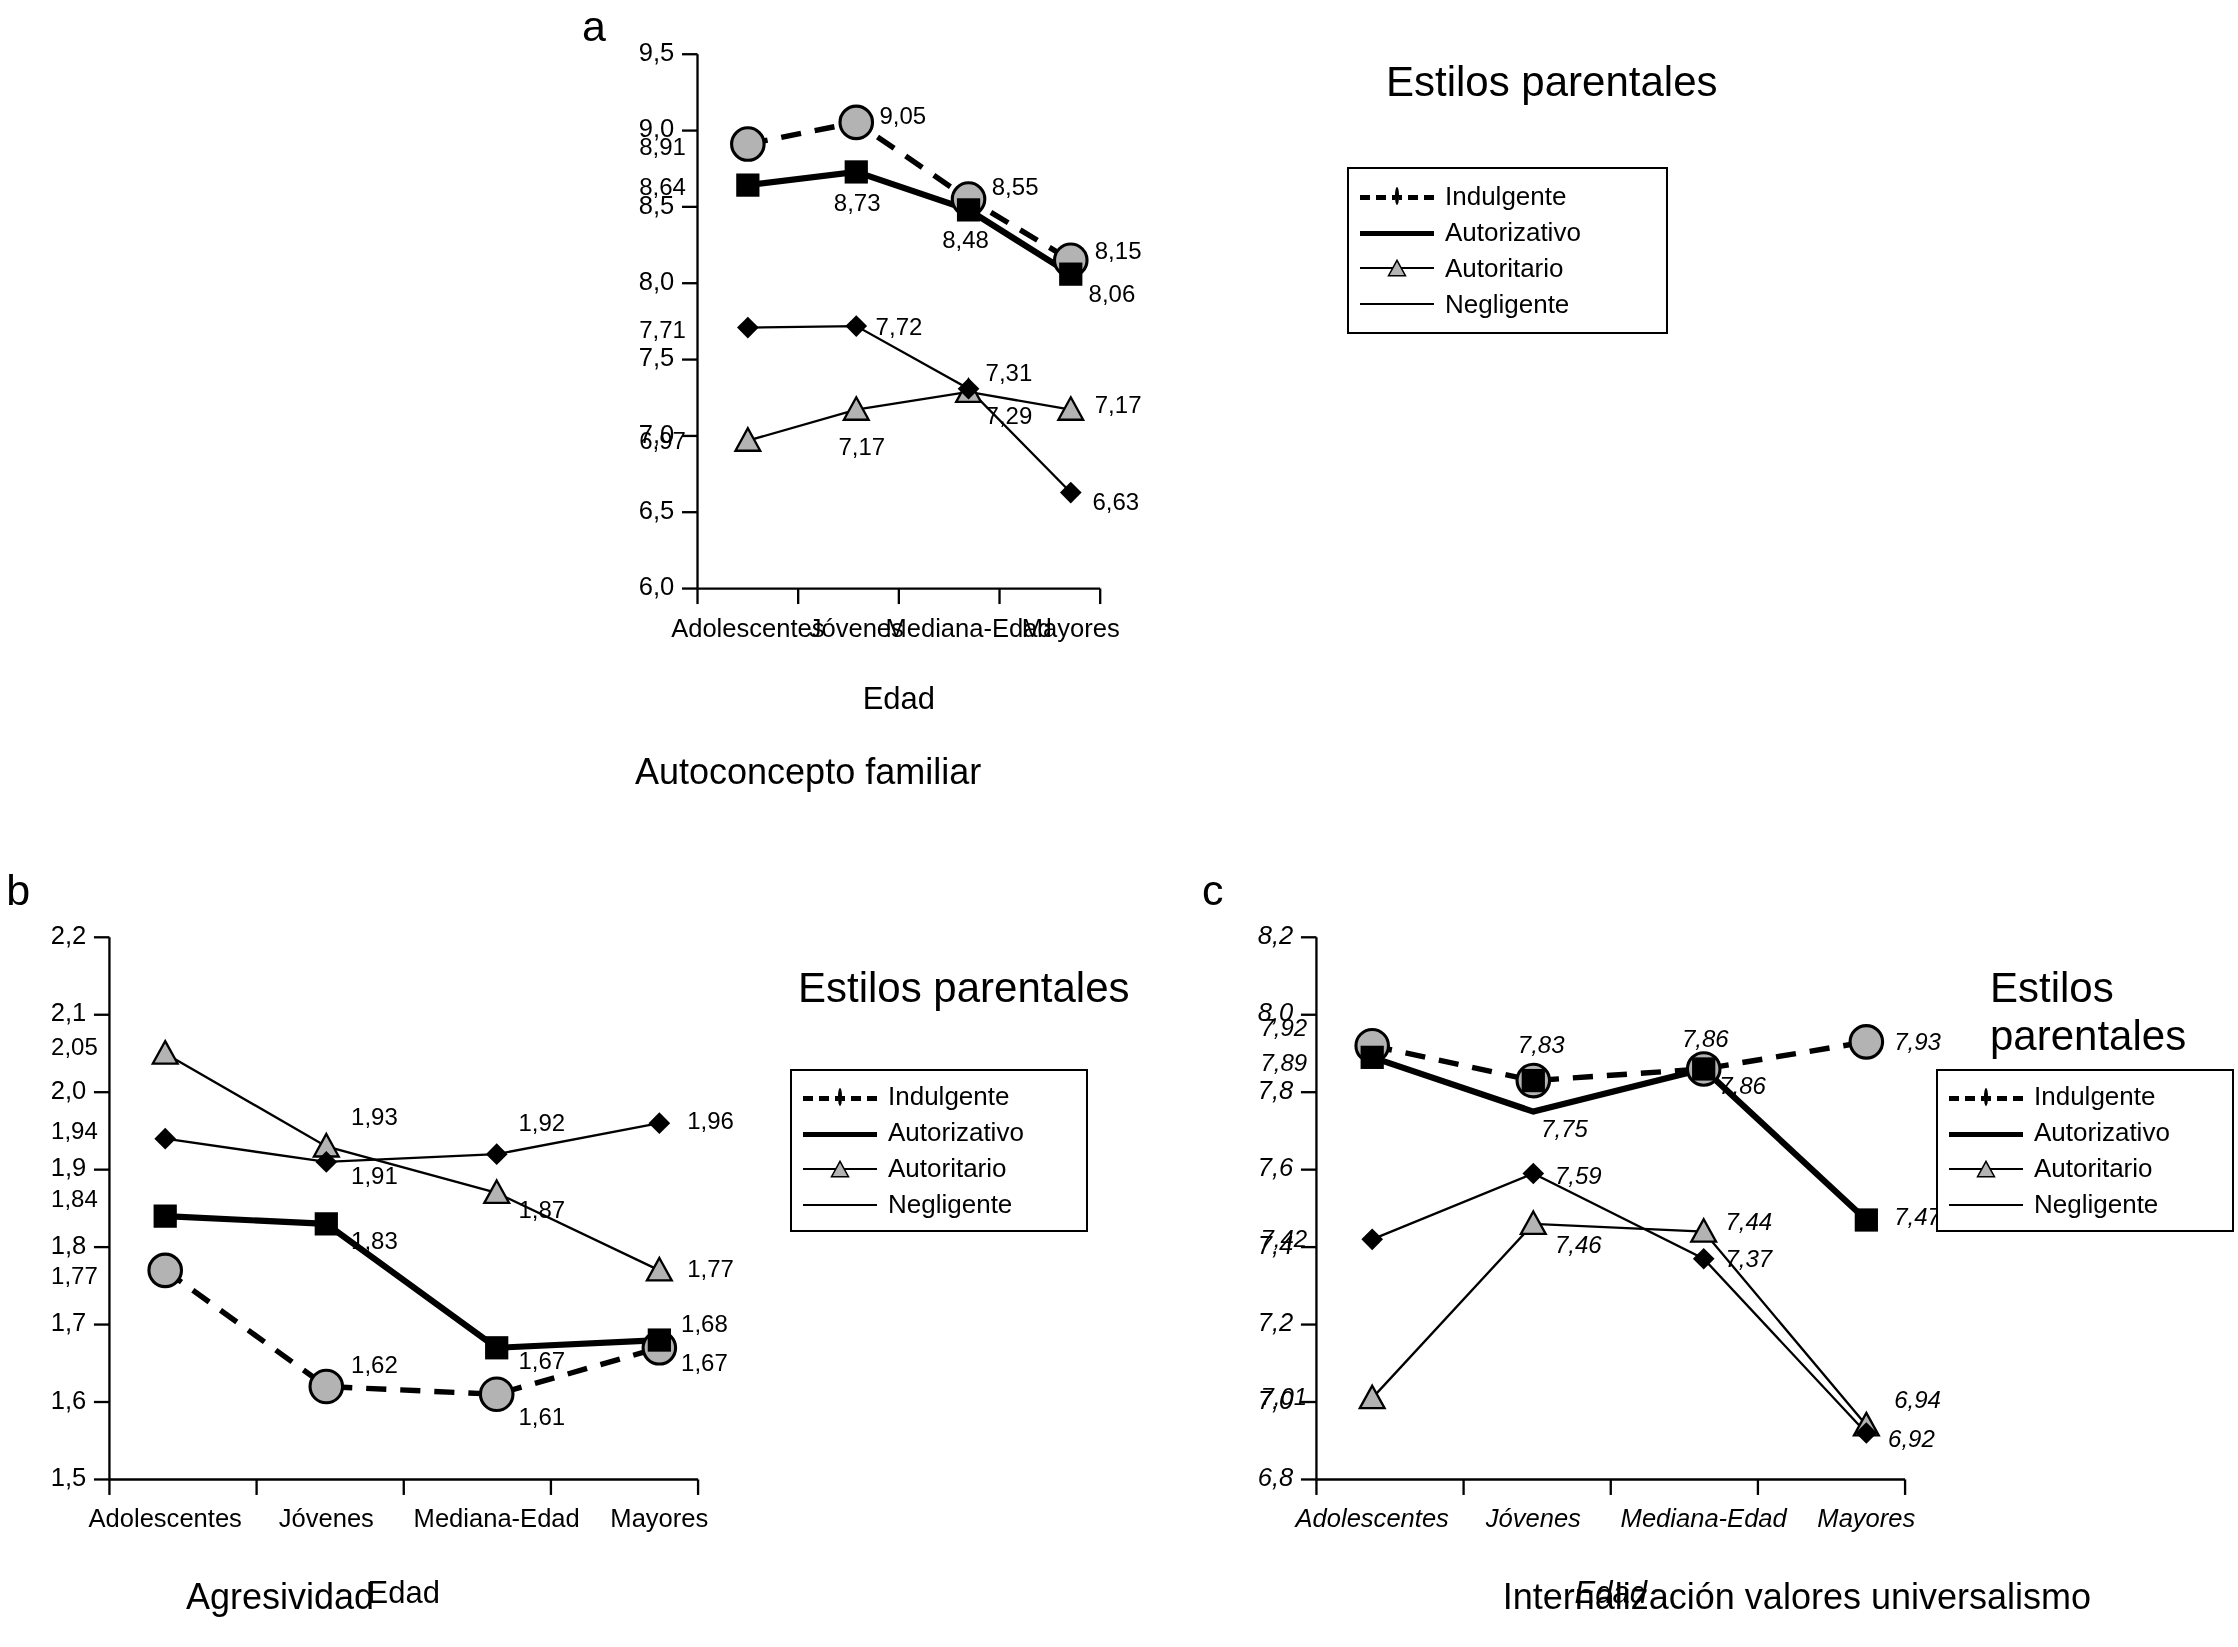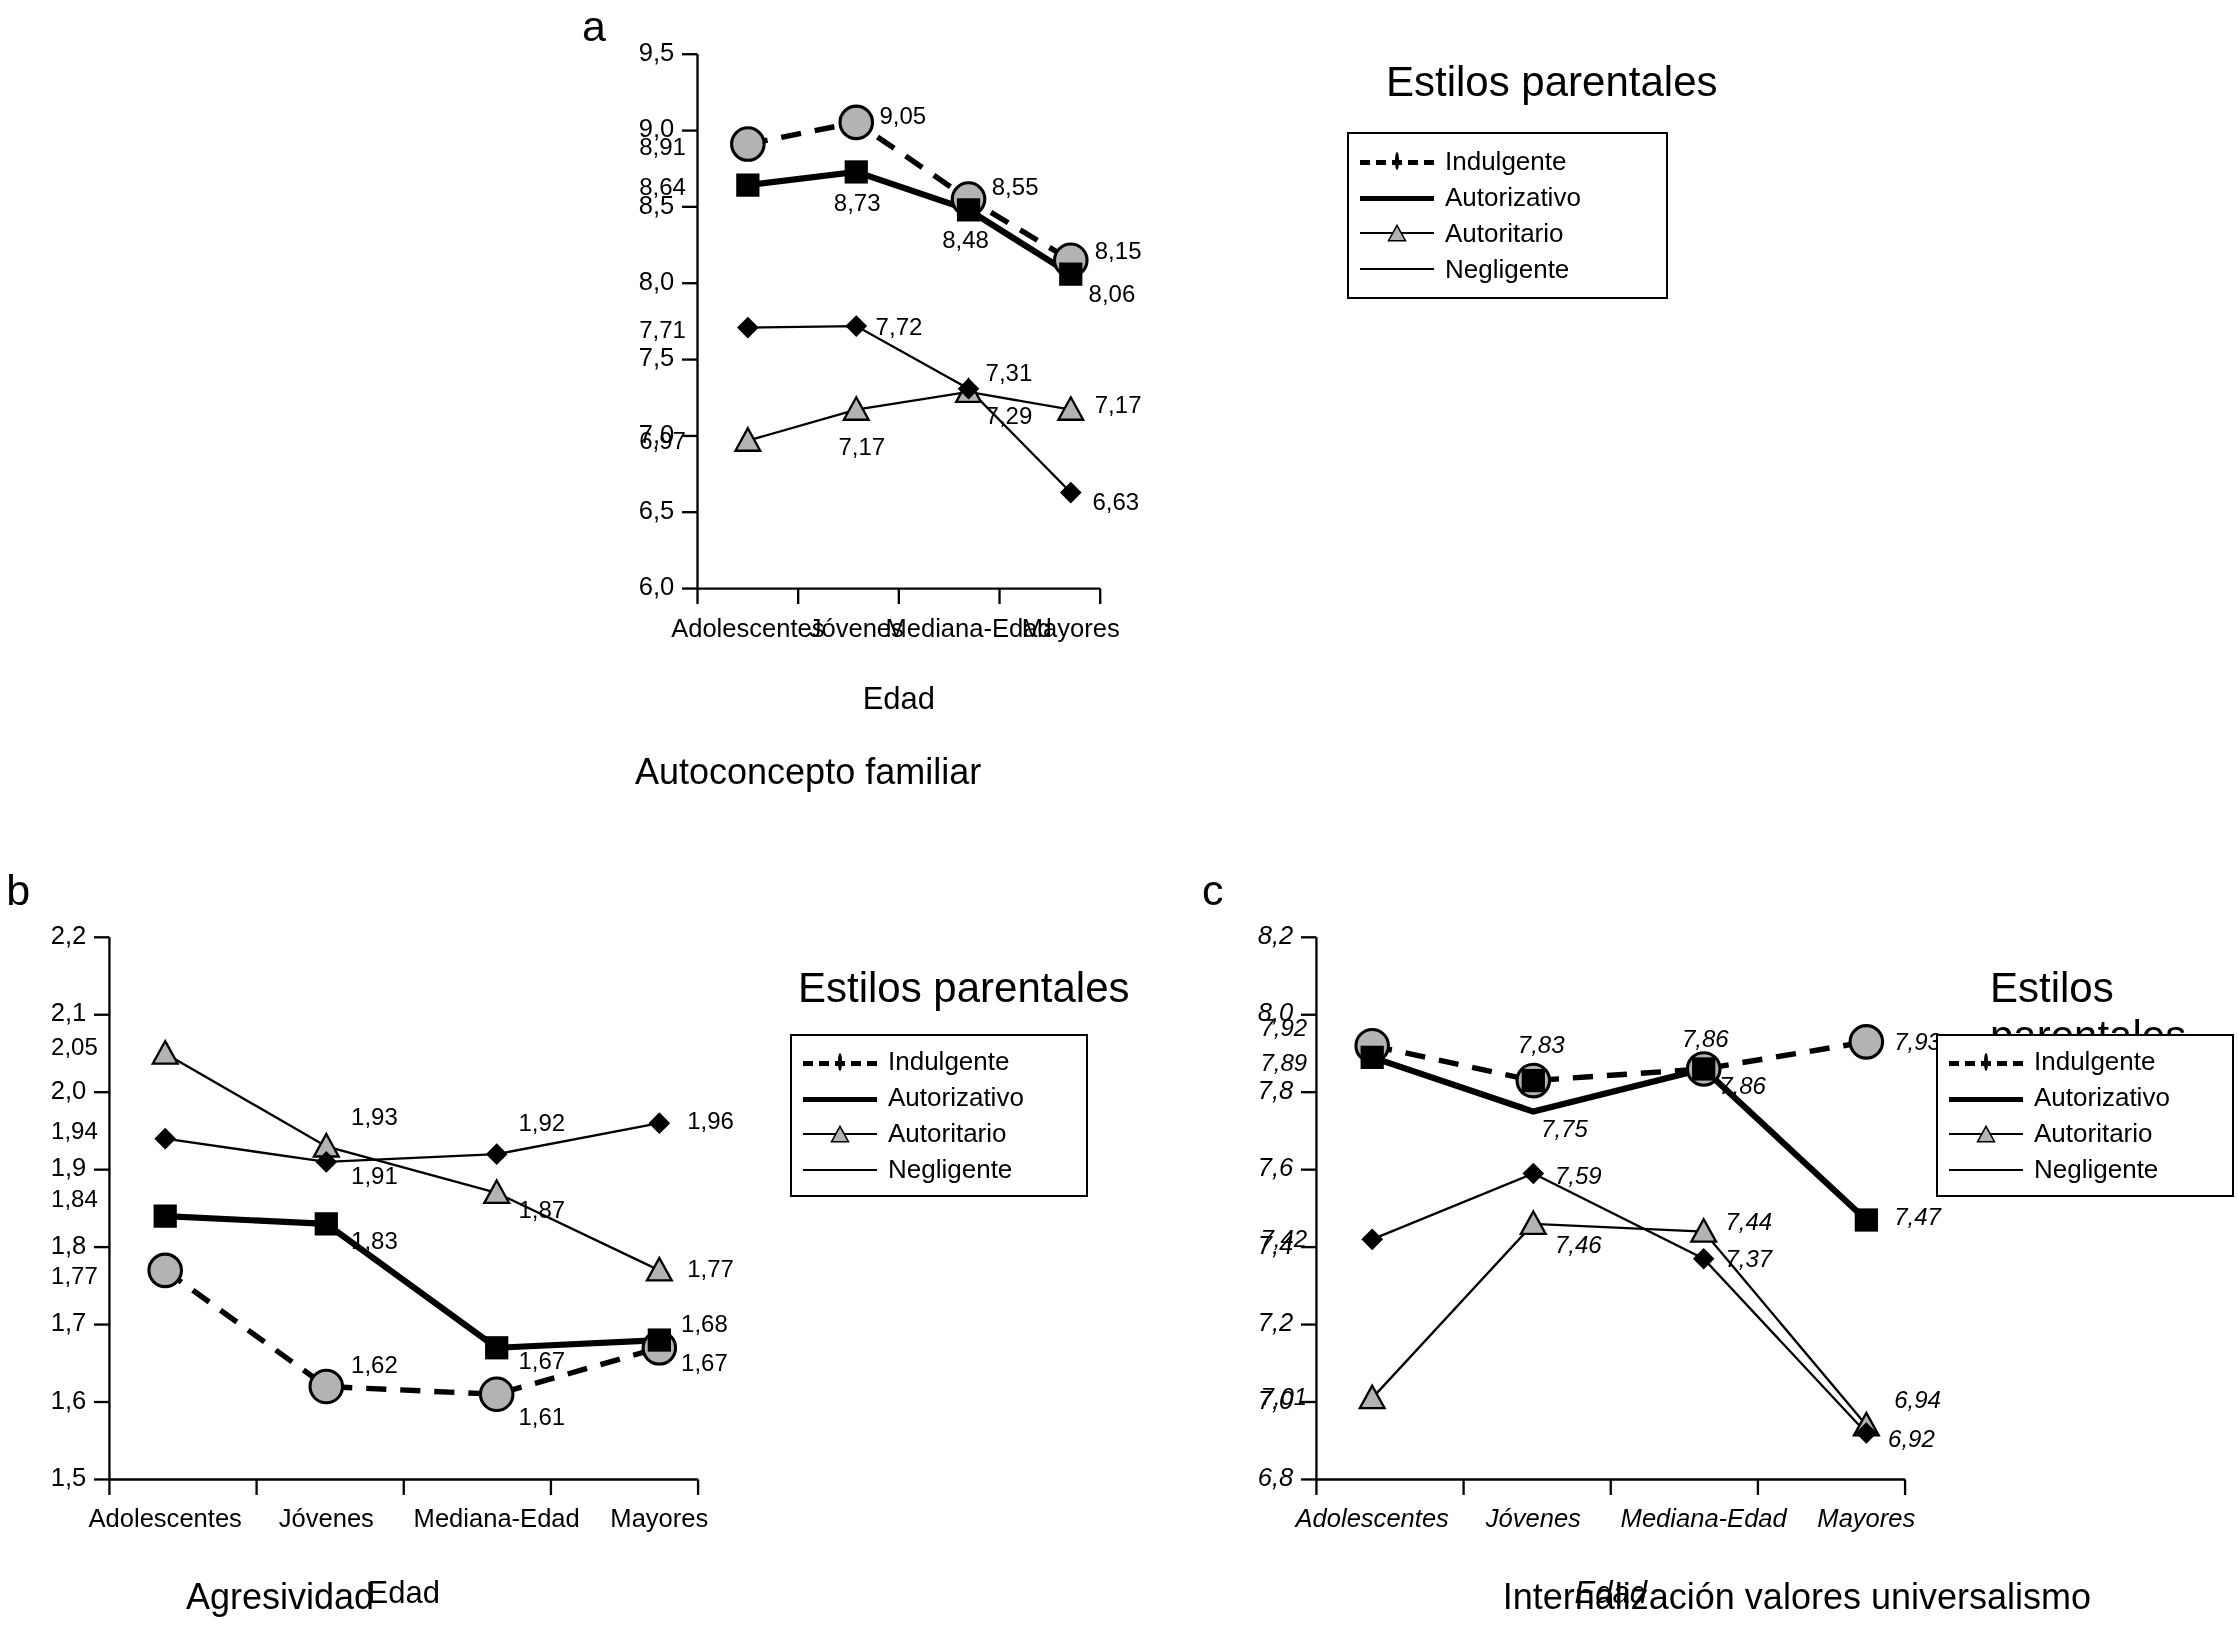--- a/index.html
+++ b/index.html
@@ -9,21 +9,21 @@
   svg{display:block;overflow:visible;}
   text{font-family:"Liberation Sans",sans-serif;fill:#000;}
   .axis-line{stroke:#000;stroke-width:3;fill:none;}
   .tick{stroke:#000;stroke-width:3;}
   .ylab{font-size:33px;text-anchor:end;dominant-baseline:middle;}
   .xcat{font-size:33px;text-anchor:middle;}
   .dlabel{font-size:31px;}
   .axis-title{font-size:40px;text-anchor:middle;}
   .panel-caption{position:absolute;font-size:36px;}
   .legend-title{position:absolute;font-size:42px;}
-  .legend-box{position:absolute;border:2.3px solid #000;background:#fff;}
+  .legend-box{position:absolute;border:2.3px solid #000;background:#fff;margin-top:35px;}
   .legend-row{display:flex;align-items:center;height:36px;padding:0 11px;}
   .legend-sample{width:74px;height:22px;position:relative;flex:0 0 74px;}
   .legend-label{font-size:26px;margin-left:11px;white-space:nowrap;}
   .ls-line{position:absolute;left:0;top:10px;width:74px;height:0;border-top:3.1px solid #000;}
   .ls-line.thick{border-top:5.4px solid #000;}
   .ls-line.thin{border-top:2.3px solid #000;}
   .ls-line.dashed{border-top:5.4px dashed #000;}
   .ls-mark{position:absolute;left:50%;top:50%;transform:translate(-50%,-50%);}
   .m-circle{width:20px;height:20px;border-radius:50%;background:#b3b3b3;border:2.3px solid #000;box-sizing:border-box;}
   .m-square{width:18.6px;height:18.6px;background:#000;}

